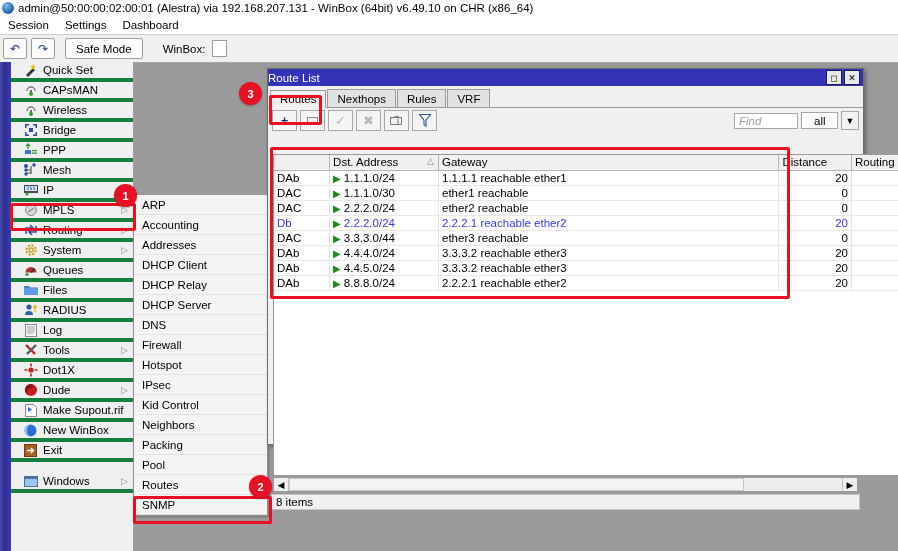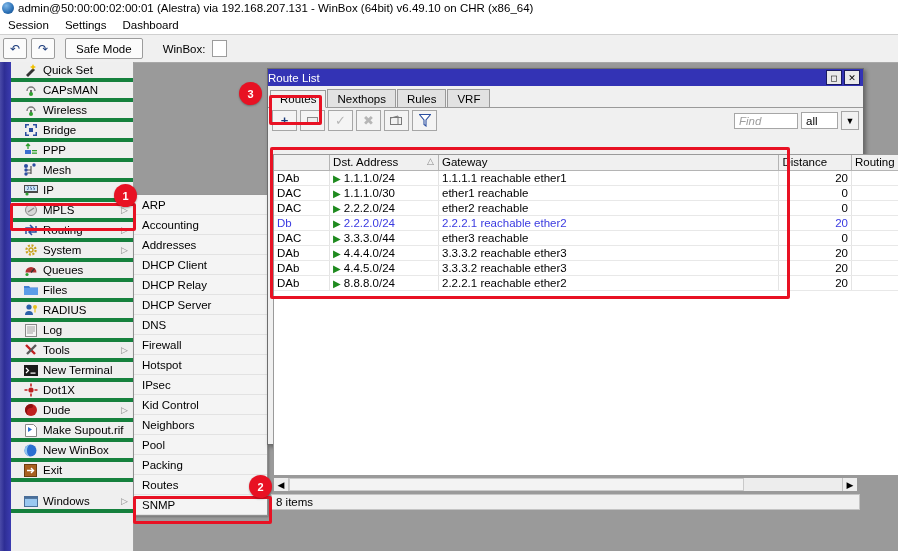--- a/index.html
+++ b/index.html
@@ -125,21 +125,21 @@
   }
   .rtb.dim{color:#b6b6b6;}
   #find-wrap{margin-left:auto;display:flex;align-items:center;gap:3px;padding-right:4px;}
   #find-input{
     width:64px;height:16px;border:1px solid #a6a6a6;background:#fff;
     font-size:11.5px;color:#9d9d9d;font-style:italic;
     display:flex;align-items:center;padding-left:4px;box-sizing:border-box;
   }
   #find-all{
     width:37px;height:17px;border:1px solid #a6a6a6;background:#fff;
-    font-size:11.5px;display:flex;align-items:center;padding-left:4px;box-sizing:border-box;
+    font-size:11.5px;display:flex;align-items:center;padding-left:12px;box-sizing:border-box;
   }
   #find-drop{
     width:16px;height:17px;border:1px solid #a6a6a6;background:#f2f2f2;
     display:flex;align-items:center;justify-content:center;font-size:9px;cursor:pointer;
   }
   
   #tablewrap{
     position:absolute;left:5px;top:85px;width:664px;height:322px;
     background:#fff;border:1px solid #9a9a9a;box-sizing:border-box;
     overflow:hidden;
@@ -376,30 +376,20 @@
     <span class="ic">
       <svg width="14" height="14" viewBox="0 0 14 14">
           <path d="M2 2 L11 11" stroke="#c02020" stroke-width="2.4"></path>
           <path d="M12 2 L3 11" stroke="#5a5a5a" stroke-width="2.4"></path>
         </svg>
     </span>
     <span>Tools</span>
     <span class="arrow">▷</span>
   </div>
 
-  <div class="menu-item">
-    <span class="ic">
-      <svg width="14" height="11" viewBox="0 0 14 11">
-          <rect x="0" y="0" width="14" height="11" fill="#1a1a1a"></rect>
-          <path d="M2 3l2.5 2.5L2 8" stroke="#fff" stroke-width="1.2" fill="none"></path>
-          <rect x="6.5" y="7.5" width="5" height="1.2" fill="#fff"></rect>
-        </svg>
-    </span>
-    <span>New Terminal</span>
-  </div>
 
   <div class="menu-item">
     <span class="ic">
       <svg width="14" height="14" viewBox="0 0 14 14">
           <circle cx="7" cy="7" r="2.6" fill="#c02020"></circle>
           <path d="M7 0.5v3M7 10.5v3M0.5 7h3M10.5 7h3" stroke="#c02020" stroke-width="1.6"></path>
         </svg>
     </span>
     <span>Dot1X</span>
   </div>
@@ -465,22 +455,22 @@
   <div class="fly-item">Addresses</div>
   <div class="fly-item">DHCP Client</div>
   <div class="fly-item">DHCP Relay</div>
   <div class="fly-item">DHCP Server</div>
   <div class="fly-item">DNS</div>
   <div class="fly-item">Firewall</div>
   <div class="fly-item">Hotspot</div>
   <div class="fly-item">IPsec</div>
   <div class="fly-item">Kid Control</div>
   <div class="fly-item">Neighbors</div>
+  <div class="fly-item">Packing</div>
   <div class="fly-item">Pool</div>
-  <div class="fly-item">Packing</div>
   <div class="fly-item">Routes</div>
   <div class="fly-item">SNMP</div>
 </div>
 
 <div id="routewin">
 
   <div id="rw-title">
     <span>Route List</span>
     <span class="wbtns">
       <span class="wbtn">◻</span>

